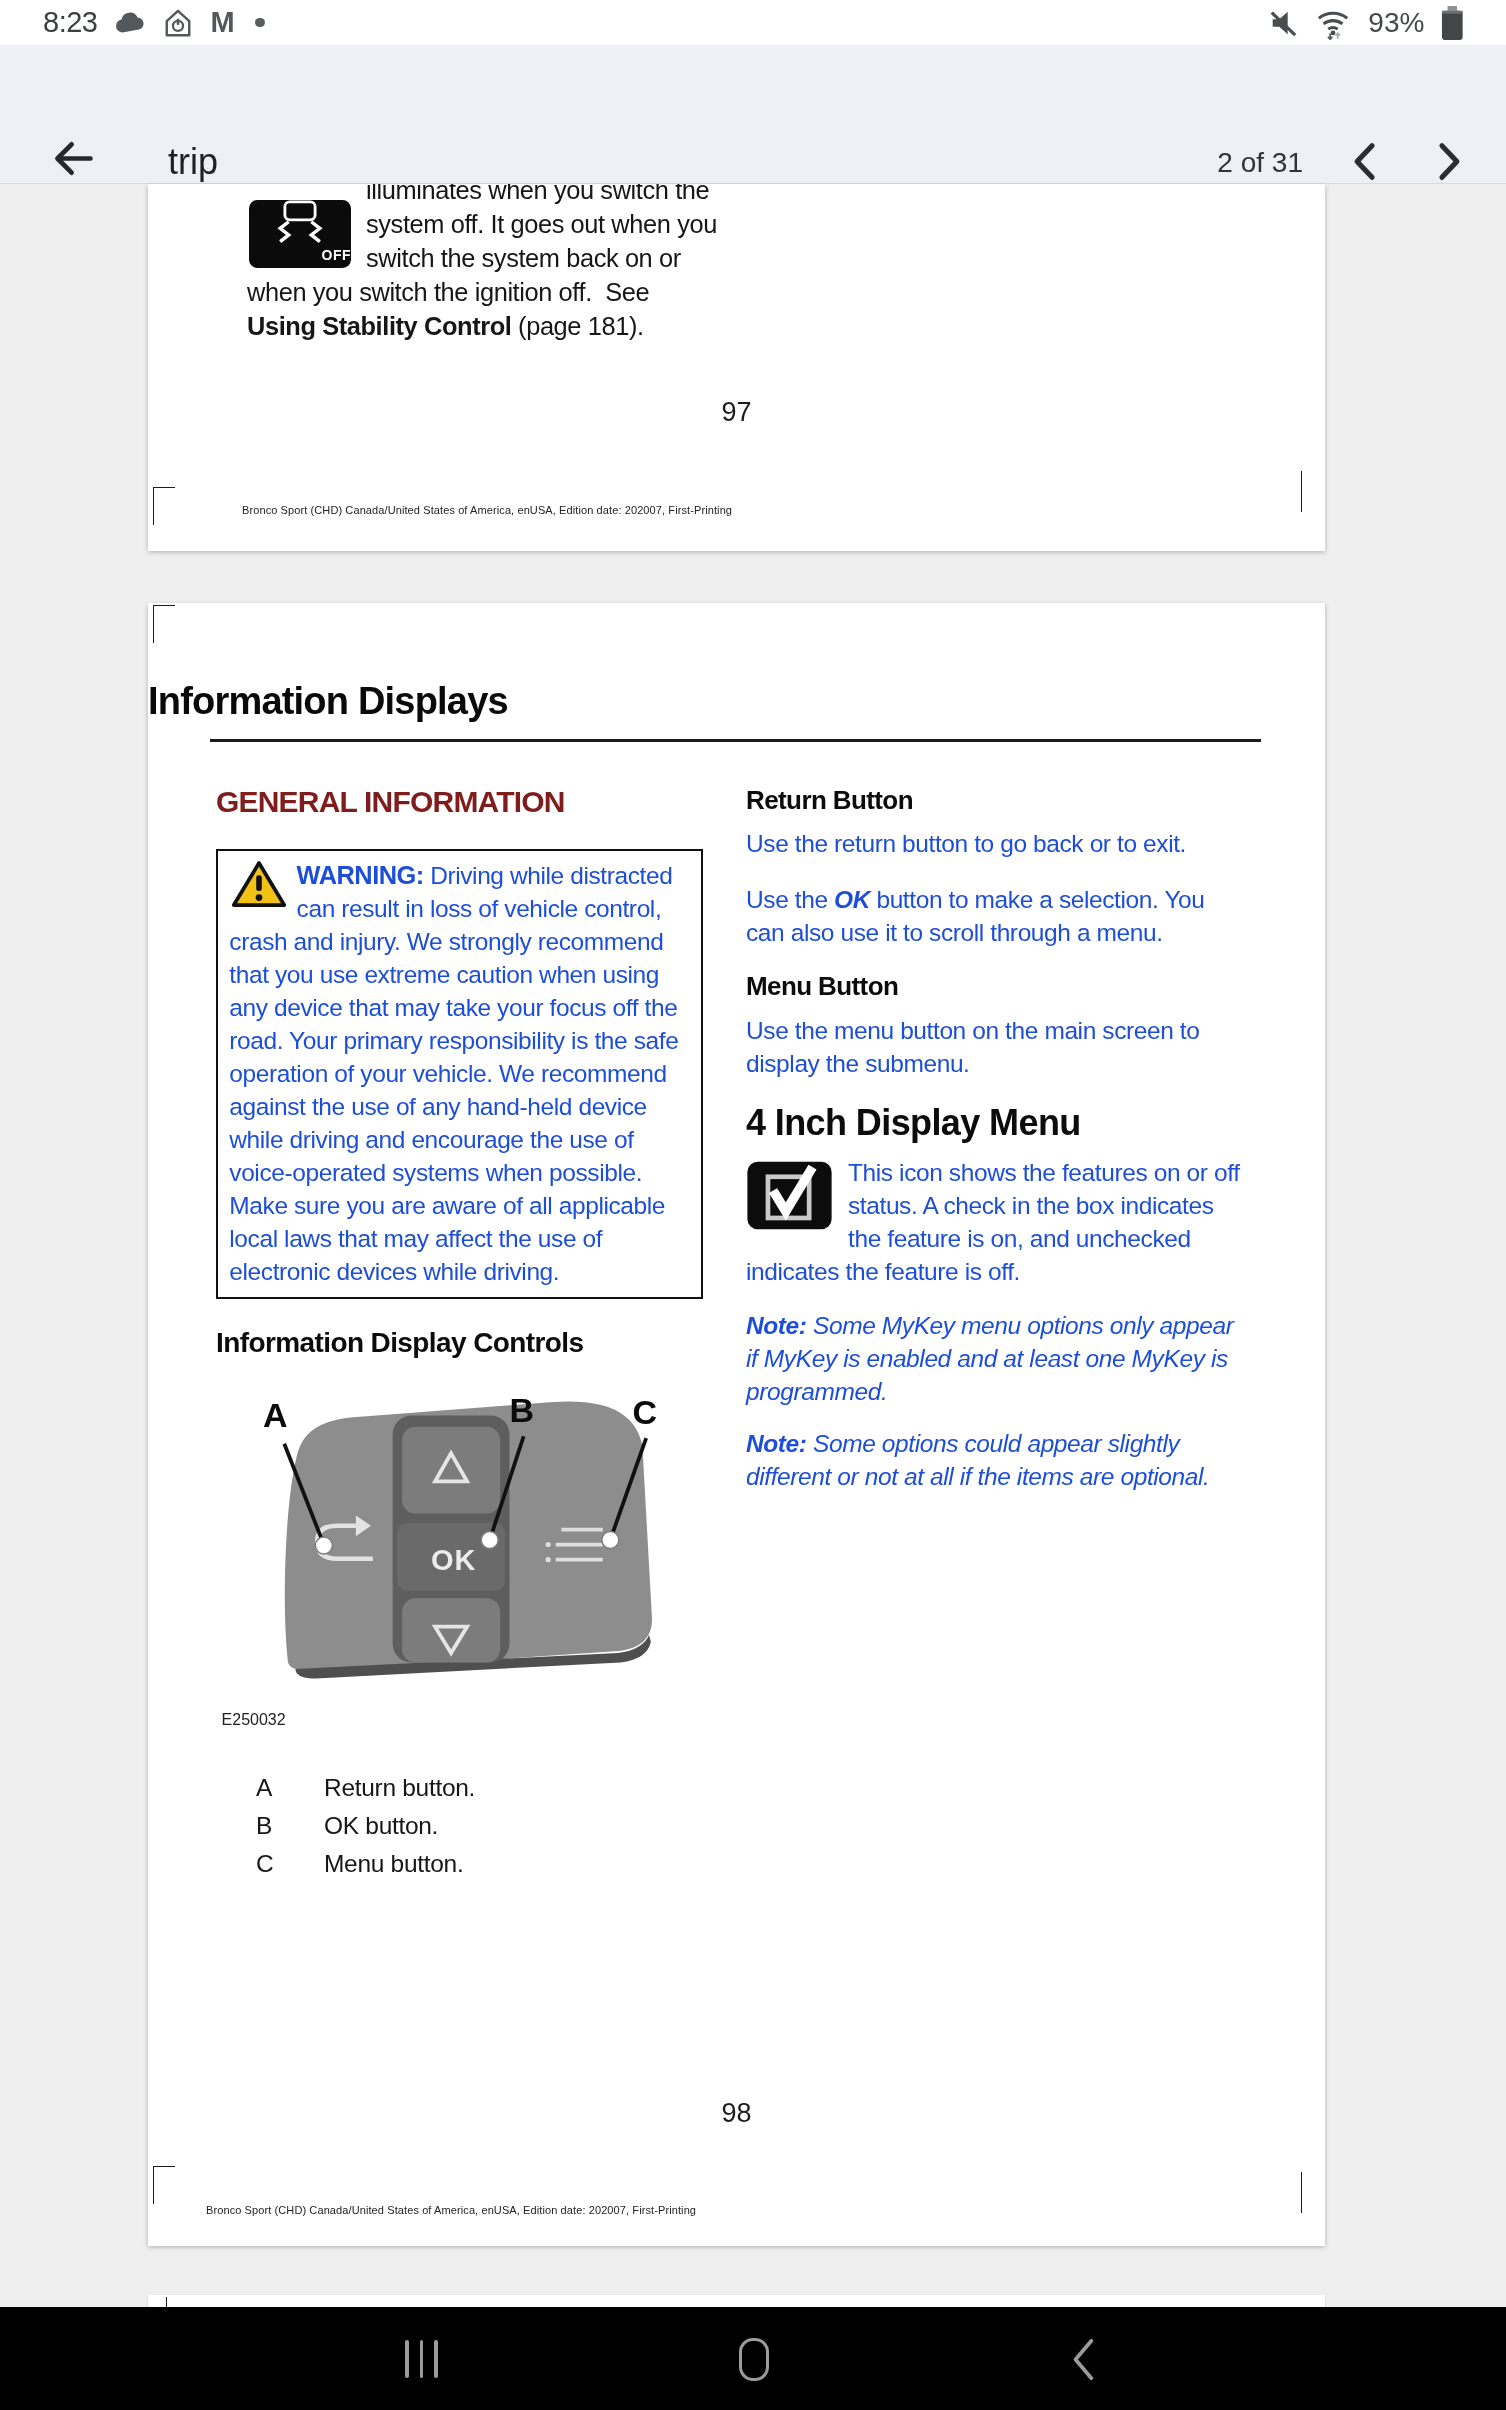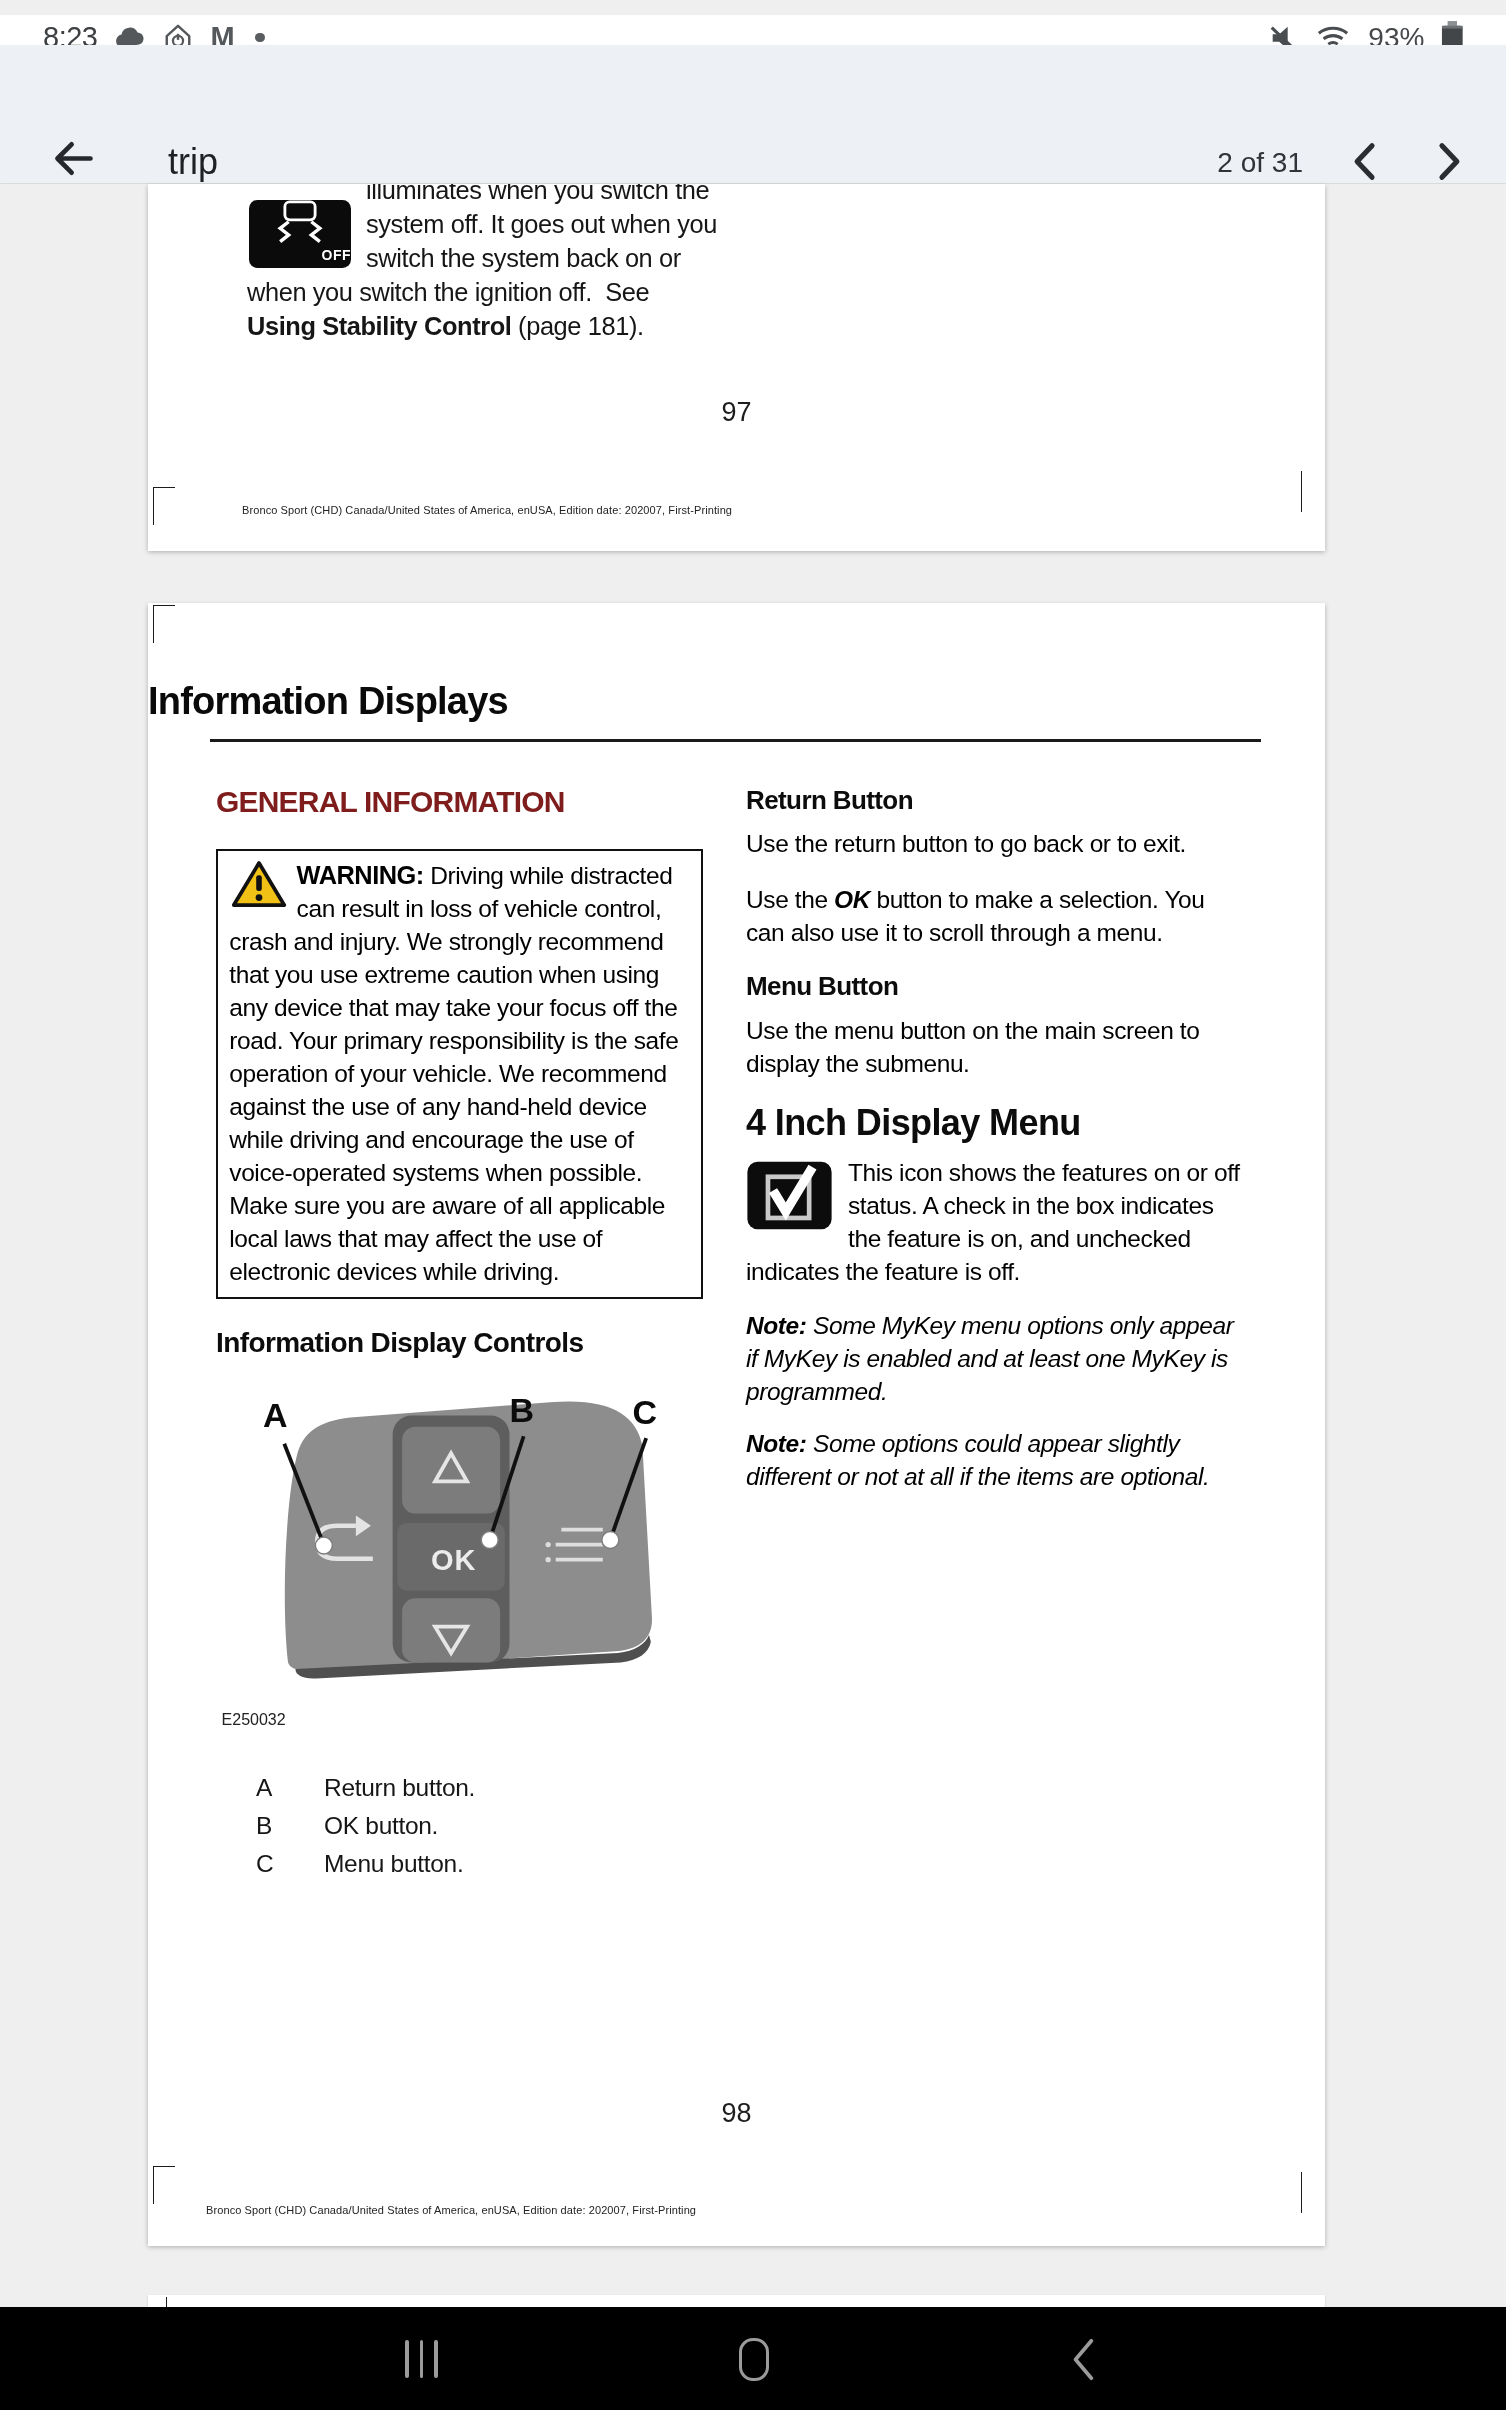--- a/index.html
+++ b/index.html
@@ -1,21 +1,21 @@
 <!DOCTYPE html>
 <html style="font-size:15px"><head>
 <meta charset="utf-8">
 <style>
   * { margin:0; padding:0; box-sizing:border-box; }
   html,body { width:1507px; height:2411px; }
   body { font-family:"Liberation Sans", sans-serif; background:#efefef; }
   #screen { position:relative; width:1507px; height:2411px; overflow:hidden; background:#efefef; }
 
   
-  #status-bar { position:absolute; top:15px; left:0; width:1507px; height:45px; background:#ffffff;
+  #status-bar { position:absolute; top:0; left:0; width:1507px; height:45px; background:#ffffff;
     display:flex; align-items:center; justify-content:space-between; padding:0 43px; }
   .sb-left, .sb-right { display:flex; align-items:center; gap:17px; }
   .sb-time { font-size:29px; color:#3d4043; letter-spacing:-0.5px; }
   .sb-pct { font-size:28px; color:#45484b; }
   .sb-dot { width:9.4px; height:9.4px; border-radius:50%; background:#5a5d60; margin-left:3.8px; }
   .gmail-m { font-size:29px; font-weight:700; color:#55585b; }
 
   
   #app-header { position:absolute; top:45px; left:0; width:1507px; height:138px; background:#edf0f5;
     box-shadow:0 0.9px 1.9px rgba(0,0,0,0.12); }
@@ -28,21 +28,21 @@
   
   #content { position:absolute; top:184px; left:0; width:1507px; height:2123px; background:#efefef; }
   .page { position:absolute; left:148px; width:1177px; background:#ffffff; box-shadow:0 1.9px 4.7px rgba(0,0,0,0.28); overflow:hidden; color:#161616; }
   #page97 { top:0; height:367px; }
   #page98 { top:419px; height:1643px; }
   #page-next-sliver { position:absolute; top:2111px; left:148px; width:1177px; height:12.2px; background:#ffffff; box-shadow:0 0.9px 1.9px rgba(0,0,0,0.2); }
   .crop-tick-v { position:absolute; width:0; border-left:1.9px solid #1c1c1c; height:41px; }
   .crop-corner { position:absolute; width:22.6px; height:38px; border-left:1.9px solid #1c1c1c; border-top:1.9px solid #1c1c1c; }
 
   
-  .body-txt { font-size:24.5px; line-height:33px; letter-spacing:-0.4px; color:#000000; }
+  .body-txt { font-size:24.5px; line-height:33px; letter-spacing:-0.4px; color:#1d4ed8; }
   .h-sub { font-size:26px; font-weight:700; letter-spacing:-0.6px; color:#0c0c0c; }
   .pagenum { position:absolute; width:100%; text-align:center; font-size:27px; color:#1d1d1d; }
   .footer-line { position:absolute; font-size:11px; color:#232323; letter-spacing:0.1px; }
 
   
   #p97-icon { position:absolute; left:101px; top:16px; width:102px; height:68px; }
   #p97-off { position:absolute; left:101px; top:63px; width:102px; text-align:right; font-size:14px; font-weight:700; color:#fff; letter-spacing:0.5px; }
   #p97-text { position:absolute; left:99px; top:-11.3px; width:659px; font-size:25.4px; line-height:34px; letter-spacing:-0.4px; }
   #p97-text .ind { padding-left:119px; }
   #p97-text div { white-space:pre; }

